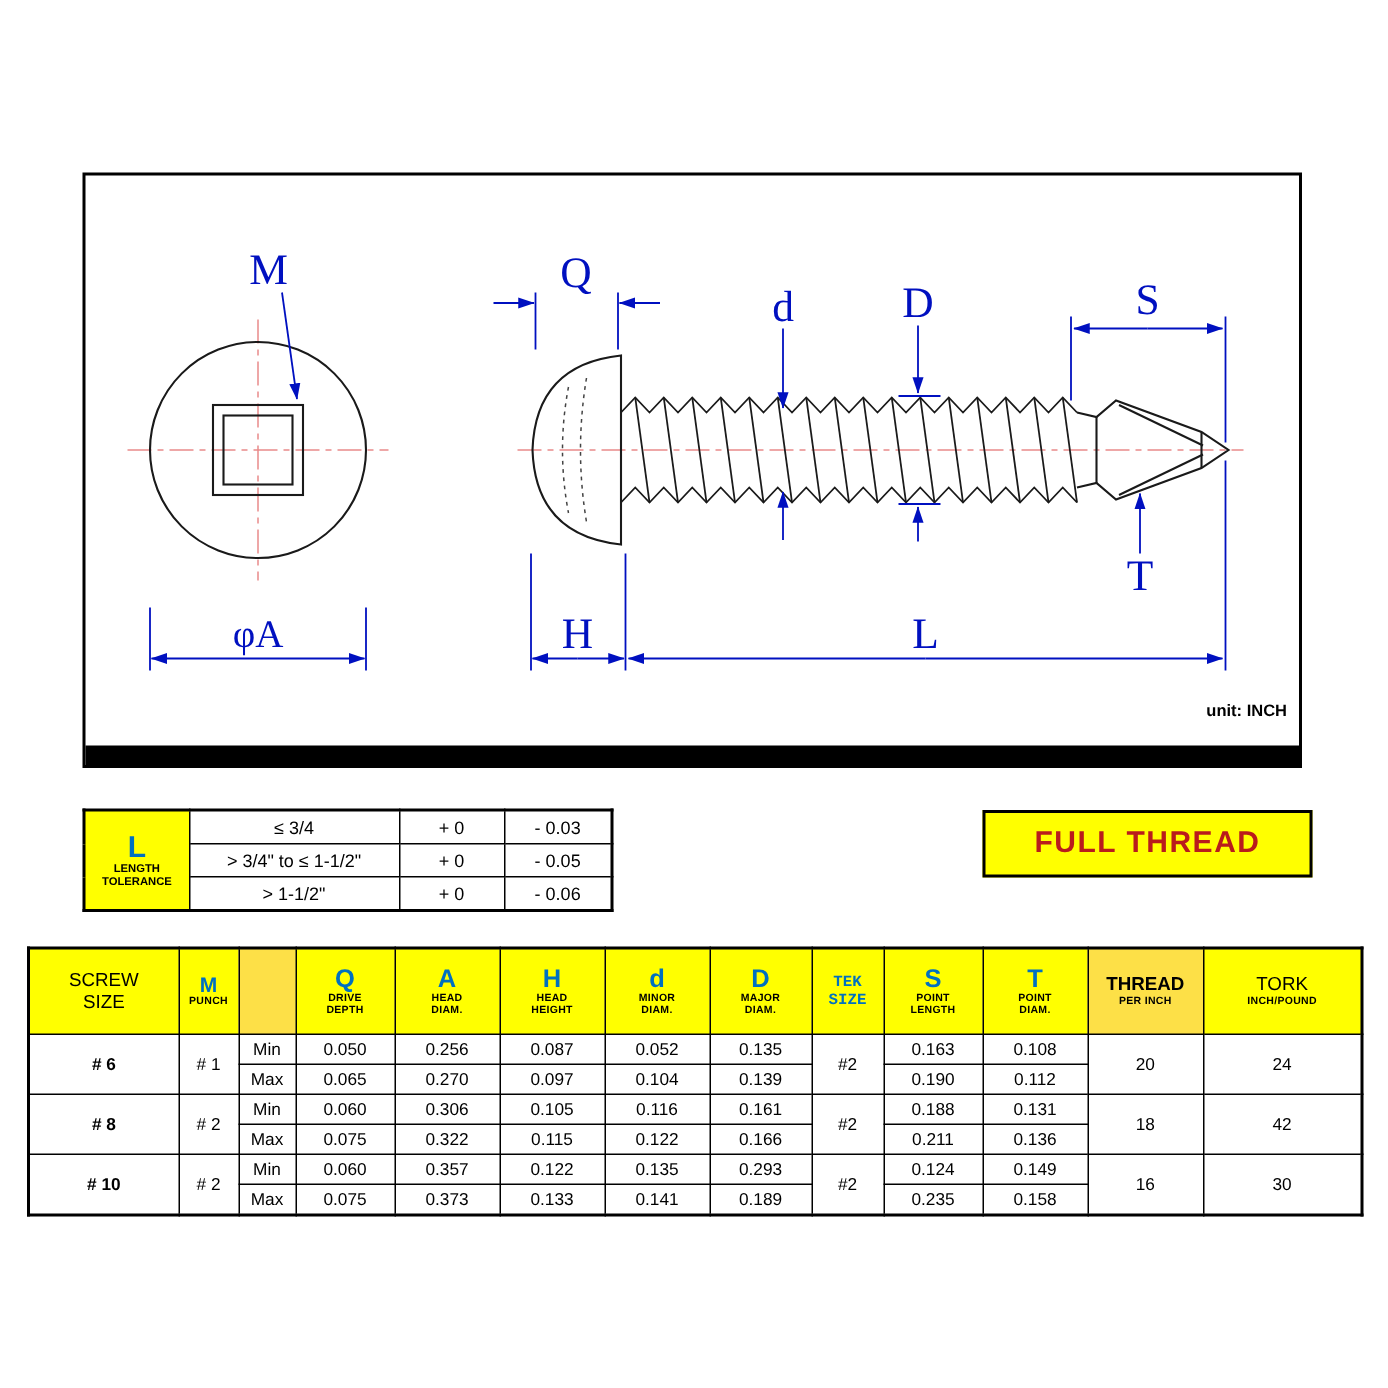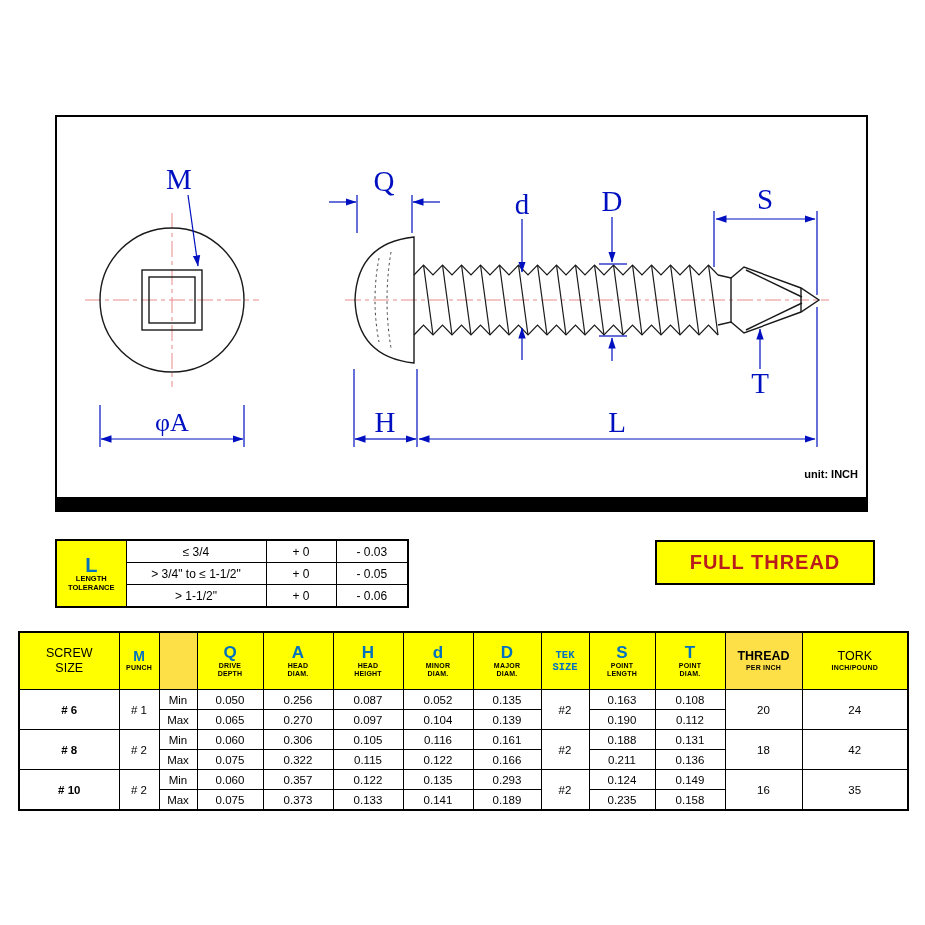--- a/index.html
+++ b/index.html
@@ -342,21 +342,21 @@
       <td class="mm">Min</td>
       <td>0.060</td>
       <td>0.357</td>
       <td>0.122</td>
       <td>0.135</td>
       <td>0.293</td>
       <td rowspan="2">#2</td>
       <td>0.124</td>
       <td>0.149</td>
       <td rowspan="2">16</td>
-      <td rowspan="2">35</td>
+      <td rowspan="2">30</td>
     </tr>
     <tr>
       <td class="mm">Max</td>
       <td>0.075</td>
       <td>0.373</td>
       <td>0.133</td>
       <td>0.141</td>
       <td>0.189</td>
       <td>0.235</td>
       <td>0.158</td>

